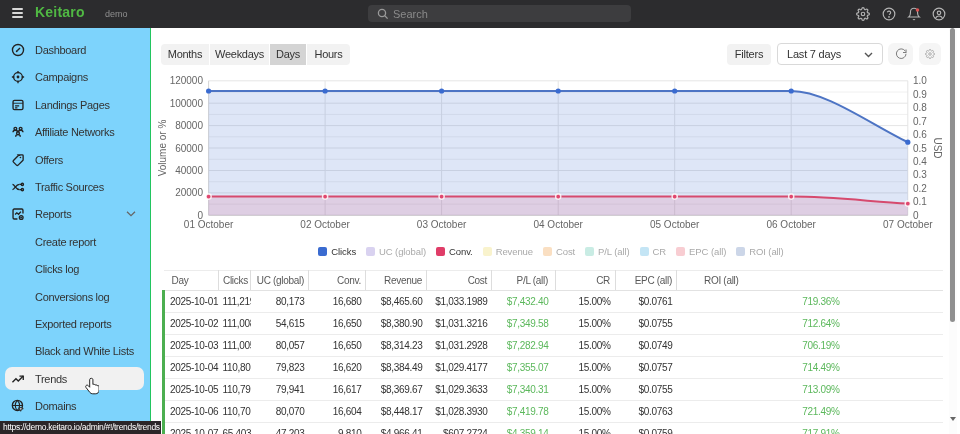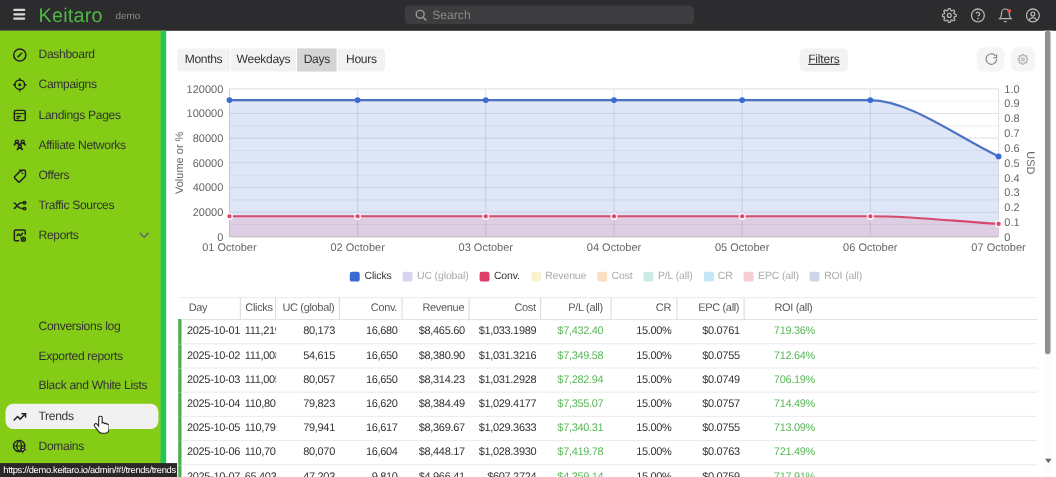--- a/index.html
+++ b/index.html
@@ -2,46 +2,46 @@
 <html><head>
 <meta charset="utf-8">
 <style>
 * { margin:0; padding:0; box-sizing:border-box; }
 html,body { width:960px; height:434px; overflow:hidden; font-family:"Liberation Sans", sans-serif; background:#fff; }
 #page { position:relative; width:960px; height:434px; overflow:hidden; }
 
 #topbar { position:absolute; left:0; top:0; width:960px; height:28px; background:#2c2c2e; }
 #burger { position:absolute; left:12px; top:8px; width:11px; height:11px; }
 #burger div { height:1.6px; background:#d8d8d8; margin-bottom:2.6px; border-radius:1px; }
-#logo { position:absolute; left:35px; top:3.5px; font-size:18px; font-weight:normal; color:#50b843; letter-spacing:0.2px; }
+#logo { position:absolute; left:35px; top:3.5px; font-size:14px; font-weight:bold; color:#50b843; letter-spacing:0.2px; }
 #demo { position:absolute; left:105px; top:9px; font-size:9px; color:#8f8f8f; }
 #search { position:absolute; left:368px; top:5px; width:263px; height:17px; background:#3d3d3f; border-radius:4px; }
 #search .mag { position:absolute; left:9px; top:3px; }
 #search .ph { position:absolute; left:25px; top:2.5px; font-size:11px; color:#8a8a8a; }
 .topico { position:absolute; top:7px; }
 
-#sidebar { position:absolute; left:0; top:28px; width:151px; height:406px; background:#84cc16; border-right:5px solid #22c55e; }
+#sidebar { position:absolute; left:0; top:28px; width:151px; height:406px; background:#7dd3fc; border-right:1px solid #22c55e; }
 .mi { position:absolute; left:0; width:150px; height:27.4px; }
 .mi .lbl { position:absolute; left:35px; top:50%; transform:translateY(-50%); font-size:11px; letter-spacing:-0.3px; color:#333; white-space:nowrap; }
 .mi .ico { position:absolute; left:11px; top:50%; transform:translateY(-50%); width:14px; height:14px; }
 .mi .chev { position:absolute; right:14px; top:50%; transform:translateY(-50%); }
 .mi.active .bg { position:absolute; left:5px; right:6px; top:2px; bottom:2px; background:#f1f1f1; border-radius:7px; }
 
 .seg { position:absolute; top:44px; height:21px; background:#f2f2f2; color:#333; font-size:11px; letter-spacing:-0.3px; line-height:21px; text-align:center; }
 .btn { position:absolute; background:#f2f2f2; border-radius:4px; color:#333; font-size:11px; letter-spacing:-0.2px; line-height:21px; text-align:center; }
 #select { position:absolute; left:777px; top:43px; width:106px; height:22px; background:#fff; border:1px solid #d9d9d9; border-radius:4px; font-size:11px; letter-spacing:-0.2px; color:#333; line-height:20px; padding-left:9px; }
 .iconbtn { position:absolute; top:43px; height:22px; background:#f5f5f5; border-radius:6px; }
 
 #tbl { position:absolute; left:162px; top:270px; width:779px; border-collapse:collapse; table-layout:fixed; font-size:10px; letter-spacing:-0.3px; color:#333; }
 #tbl th { font-weight:normal; color:#595959; border-right:1px solid #ddd; border-bottom:1px solid #e2e2e2; border-top:1px solid #ececec; height:19.8px; padding:0 4px 0 4px; text-align:right; white-space:nowrap; overflow:hidden; }
 #tbl th:first-child { text-align:left; padding-left:8px; }
 #tbl th:last-child { border-right:none; text-align:left; padding-left:27px; }
 #tbl td { border-bottom:1px solid #ececec; height:22.1px; padding:0 4px 0 4px; text-align:right; white-space:nowrap; overflow:hidden; }
 #tbl td:first-child { text-align:left; border-left:3px solid #4caf50; padding-left:5px; padding-right:0; }
-#tbl td:last-child { text-align:left; padding-left:27px; }
+#tbl td:last-child { text-align:center; padding-left:27px; }
 .grn { color:#5cb85c; }
 #tbl td:nth-child(7), #tbl th:nth-child(7) { padding-right:7px; }
 #tbl td:nth-child(8), #tbl th:nth-child(8) { padding-right:5px; }
 
 #legend { position:absolute; left:151px; top:244px; width:800px; height:15px; display:flex; justify-content:center; align-items:center; font-size:9.5px; letter-spacing:-0.1px; color:#a9a9a9; }
 #legend .it { display:flex; align-items:center; margin:0 5px; white-space:nowrap; }
 #legend .sq { width:9px; height:9px; border-radius:2px; margin-right:4px; }
 #legend .on { color:#333; }
 
 #status { position:absolute; left:0; top:421px; width:161px; height:13px; background:#2b2628; color:#fff; font-size:8.5px; letter-spacing:-0.3px; line-height:13px; padding-left:3px; white-space:nowrap; overflow:hidden; z-index:30; }
@@ -145,20 +145,26 @@
           <path d="M20.5 11V5.5a2 2 0 0 0-2-2h-13a2 2 0 0 0-2 2v13a2 2 0 0 0 2 2H11"></path>
           <path d="M7 13l3-3 3 2.5 4-4.5"></path>
           <circle cx="17.5" cy="18" r="3.2"></circle>
           <path d="M17.5 16.2v3.6M15.7 18h3.6" stroke-width="1.4"></path>
         </svg>
     <span class="lbl">Reports</span>
     <svg class="chev" width="10" height="7" viewBox="0 0 10 7" fill="none" stroke="#666" stroke-width="1.3">
           <path d="M1 1.2l4 4 4-4"></path>
         </svg>
   </div>
+  <div class="mi" style="top:200.1px">
+        <span class="lbl">Create report</span>
+      </div>
+  <div class="mi" style="top:227.5px">
+        <span class="lbl">Clicks log</span>
+      </div>
   <div class="mi" style="top:282.3px">
         <span class="lbl">Exported reports</span>
       </div>
   <div class="mi" style="top:254.9px">
         <span class="lbl">Conversions log</span>
       </div>
   <div class="mi" style="top:309.7px">
         <span class="lbl">Black and White Lists</span>
       </div>
   <div class="mi active" style="top:337.1px">
@@ -180,21 +186,26 @@
 </div>
 
 <svg id="cursor" style="position:absolute; left:85px; top:377px; z-index:40;" width="14" height="18" viewBox="0 0 18.7 23.1">
   <path d="M7.3 1.2c-.9 0-1.6.7-1.6 1.6v9.2l-1.7-1.9c-.7-.8-2-.9-2.7-.1-.6.6-.7 1.6-.1 2.3l4.6 5.9c.9 1.2 2.1 1.8 3.6 1.8h3.1c2.9 0 4.6-1.7 4.6-4.6v-4.1c0-.8-.6-1.4-1.4-1.4-.3 0-.6.1-.8.3-.2-.7-.8-1.2-1.6-1.2-.4 0-.8.2-1.1.4-.3-.6-.9-1.1-1.6-1.1-.4 0-.7.1-1 .3V2.8c0-.9-.7-1.6-1.6-1.6z" fill="#fff" stroke="#222" stroke-width="1.2" transform="scale(1.1)"></path>
 </svg>
 
 <div class="seg" style="left:161px; width:48px; border-radius:4px 0 0 4px;">Months</div>
 <div class="seg" style="left:210px; width:59px;">Weekdays</div>
 <div class="seg" style="left:270px; width:36px; background:#d4d4d4;">Days</div>
 <div class="seg" style="left:307px; width:43px; border-radius:0 4px 4px 0;">Hours</div>
-<div class="btn" style="left:727px; top:44px; width:44px; height:21px;text-decoration:underline;">Filters</div>
+<div class="btn" style="left:727px; top:44px; width:44px; height:21px;">Filters</div>
+<div id="select">Last 7 days
+  <svg style="position:absolute; right:9px; top:8px;" width="9" height="6" viewBox="0 0 9 6" fill="none" stroke="#555" stroke-width="1.4">
+        <path d="M1 1l3.5 3.5L8 1"></path>
+      </svg>
+</div>
 <div class="iconbtn" style="left:888px; width:25px;">
   <svg style="position:absolute; left:6.5px; top:5px;" width="12" height="12" viewBox="0 0 24 24" fill="none" stroke="#7d7d7d" stroke-width="2">
         <path d="M20 5.5a9.6 9.6 0 1 0 2 6.1"></path>
         <path d="M22 3v6h-6" stroke-width="2.2"></path>
       </svg>
 </div>
 <div class="iconbtn" style="left:919px; width:22px;">
   <svg style="position:absolute; left:6px; top:6px;" width="10" height="10" viewBox="0 0 24 24" fill="none" stroke="#ababab" stroke-width="2.4">
         <path d="M12 15a3 3 0 1 0 0-6 3 3 0 0 0 0 6z"></path>
         <path d="M19.4 15a1.65 1.65 0 0 0 .33 1.82l.06.06a2 2 0 1 1-2.83 2.83l-.06-.06a1.65 1.65 0 0 0-1.82-.33 1.65 1.65 0 0 0-1 1.51V21a2 2 0 1 1-4 0v-.09A1.65 1.65 0 0 0 9 19.4a1.65 1.65 0 0 0-1.82.33l-.06.06a2 2 0 1 1-2.83-2.83l.06-.06a1.65 1.65 0 0 0 .33-1.82 1.65 1.65 0 0 0-1.51-1H3a2 2 0 1 1 0-4h.09A1.65 1.65 0 0 0 4.6 9a1.65 1.65 0 0 0-.33-1.82l-.06-.06a2 2 0 1 1 2.83-2.83l.06.06a1.65 1.65 0 0 0 1.82.33H9a1.65 1.65 0 0 0 1-1.51V3a2 2 0 1 1 4 0v.09a1.65 1.65 0 0 0 1 1.51 1.65 1.65 0 0 0 1.82-.33l.06-.06a2 2 0 1 1 2.83 2.83l-.06.06a1.65 1.65 0 0 0-.33 1.82V9a1.65 1.65 0 0 0 1.51 1H21a2 2 0 1 1 0 4h-.09a1.65 1.65 0 0 0-1.51 1z"></path>

